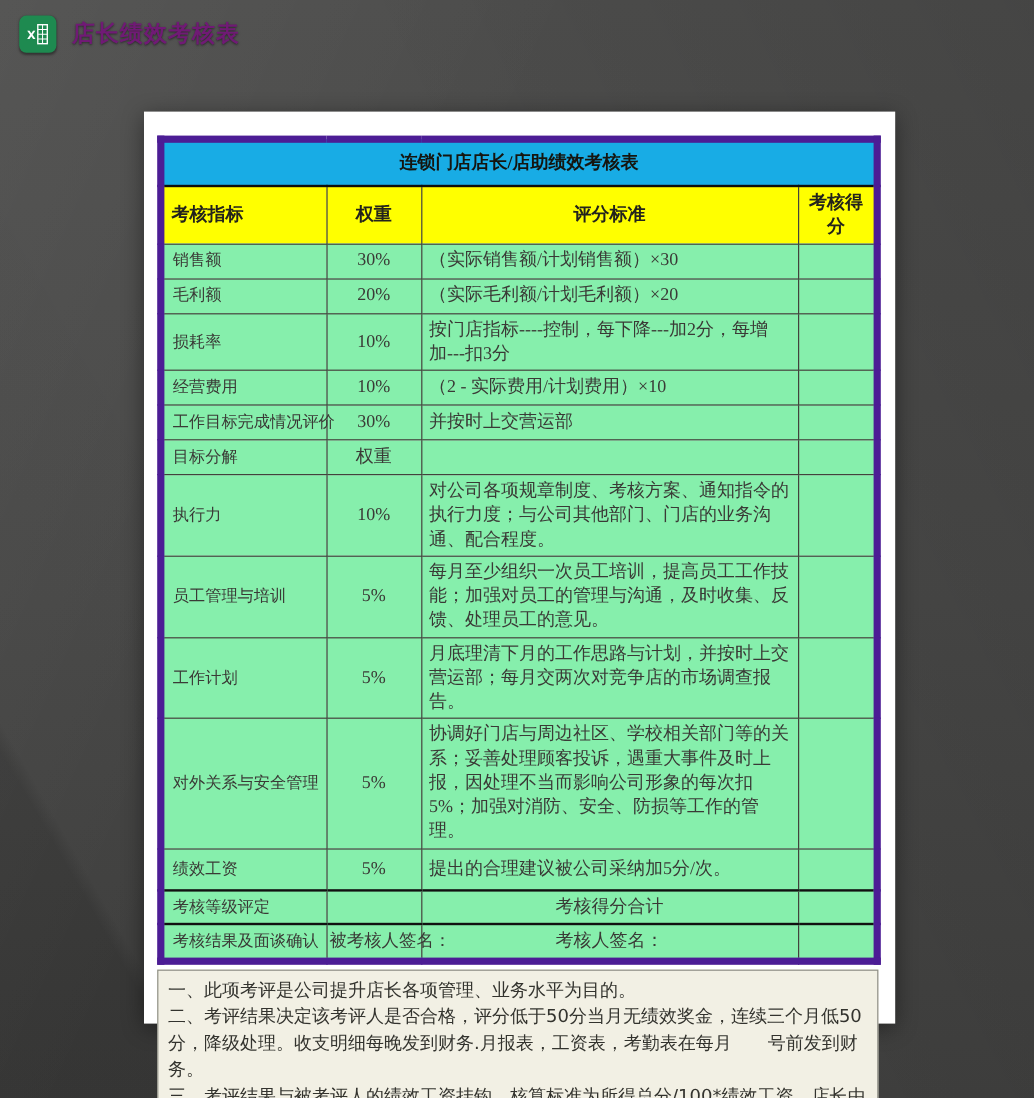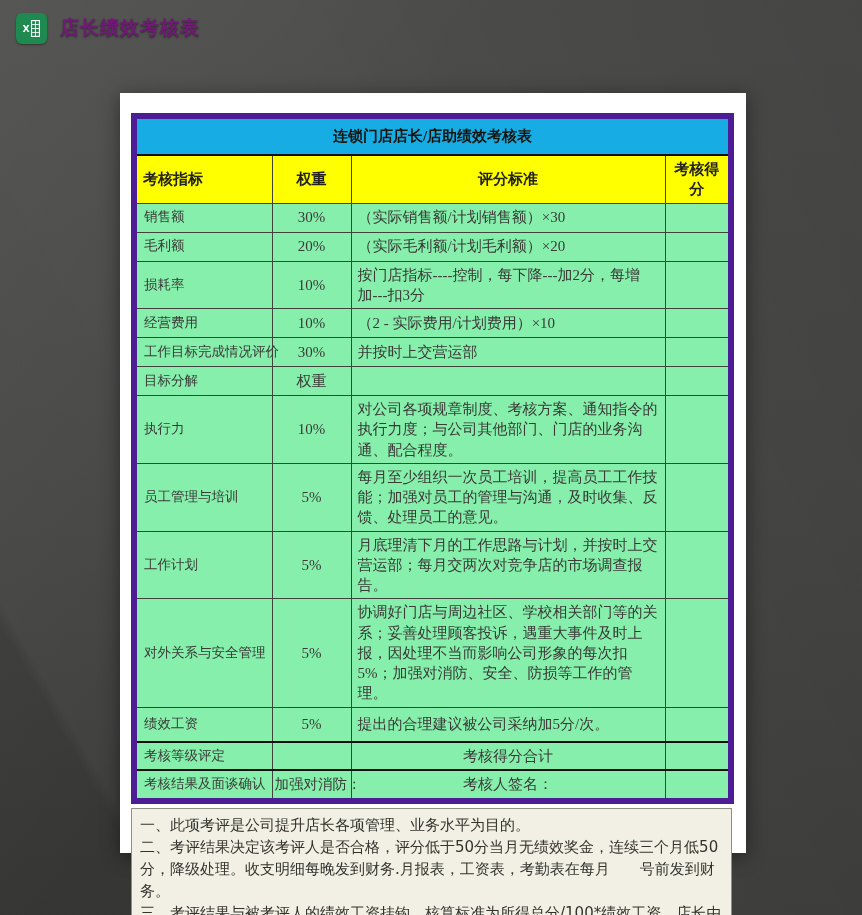--- a/index.html
+++ b/index.html
@@ -226,21 +226,21 @@
     </tr>
 
     <tr class="sum1">
       <td class="ind">考核等级评定</td>
       <td class="wt"></td>
       <td class="cr-center">考核得分合计</td>
       <td class="score"></td>
     </tr>
     <tr class="sum2">
       <td class="ind">考核结果及面谈确认</td>
-      <td class="sign-left">加强对消防：</td>
+      <td class="sign-left">被考核人签名：</td>
       <td class="cr-center">考核人签名：</td>
       <td class="score"></td>
     </tr>
   </tbody>
     </table>
 
   <div class="notes">
     <p>一、此项考评是公司提升店长各项管理、业务水平为目的。</p>
     <p>二、考评结果决定该考评人是否合格，评分低于50分当月无绩效奖金，连续三个月低50分，降级处理。收支明细每晚发到财务.月报表，工资表，考勤表在每月　　号前发到财务。</p>
     <p>三、考评结果与被考评人的绩效工资挂钩，核算标准为所得总分/100*绩效工资。店长由部门经理直接考核</p>

